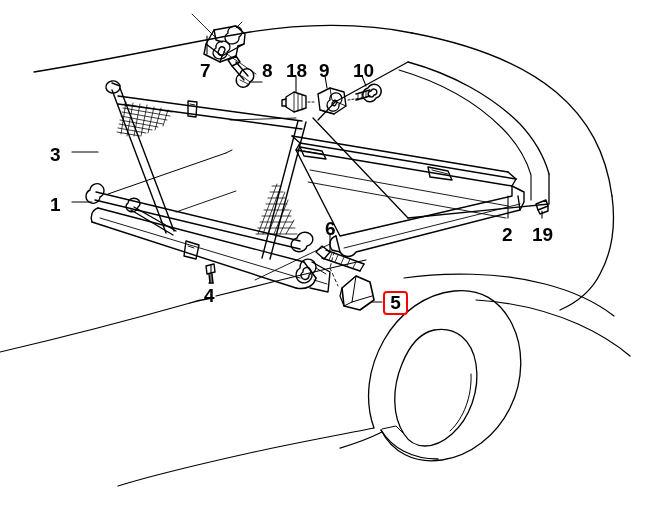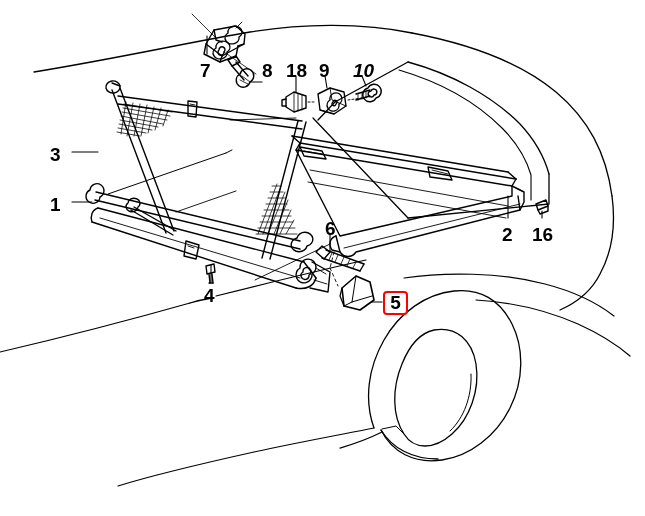--- a/index.html
+++ b/index.html
@@ -279,21 +279,21 @@
       <path d="M230,120 L296,118" stroke-width="0.9"></path>
     </g>
   </svg>
 
   <div class="lbl" style="left:50px;top:145px;">3</div>
   <div class="lbl" style="left:50px;top:195px;">1</div>
   <div class="lbl" style="left:200px;top:61px;">7</div>
   <div class="lbl" style="left:262px;top:61px;">8</div>
   <div class="lbl" style="left:286px;top:61px;">18</div>
   <div class="lbl" style="left:319px;top:61px;">9</div>
-  <div class="lbl" style="left:353px;top:61px;font-style:italic;">10</div>
+  <div class="lbl" style="left:353px;top:61px;">10</div>
   <div class="lbl" style="left:325px;top:219px;">6</div>
   <div class="lbl" style="left:204px;top:286px;">4</div>
   <div class="lbl" style="left:502px;top:225px;">2</div>
-  <div class="lbl" style="left:532px;top:225px;">16</div>
+  <div class="lbl" style="left:532px;top:225px;">19</div>
 
   <div class="hl" id="hl5" style="left: 383px; top: 291px; width: 25px; height: 24px; border-color: rgb(255, 0, 0); border-width: 2px;">5</div>
 
 </div>
 
 </body></html>

